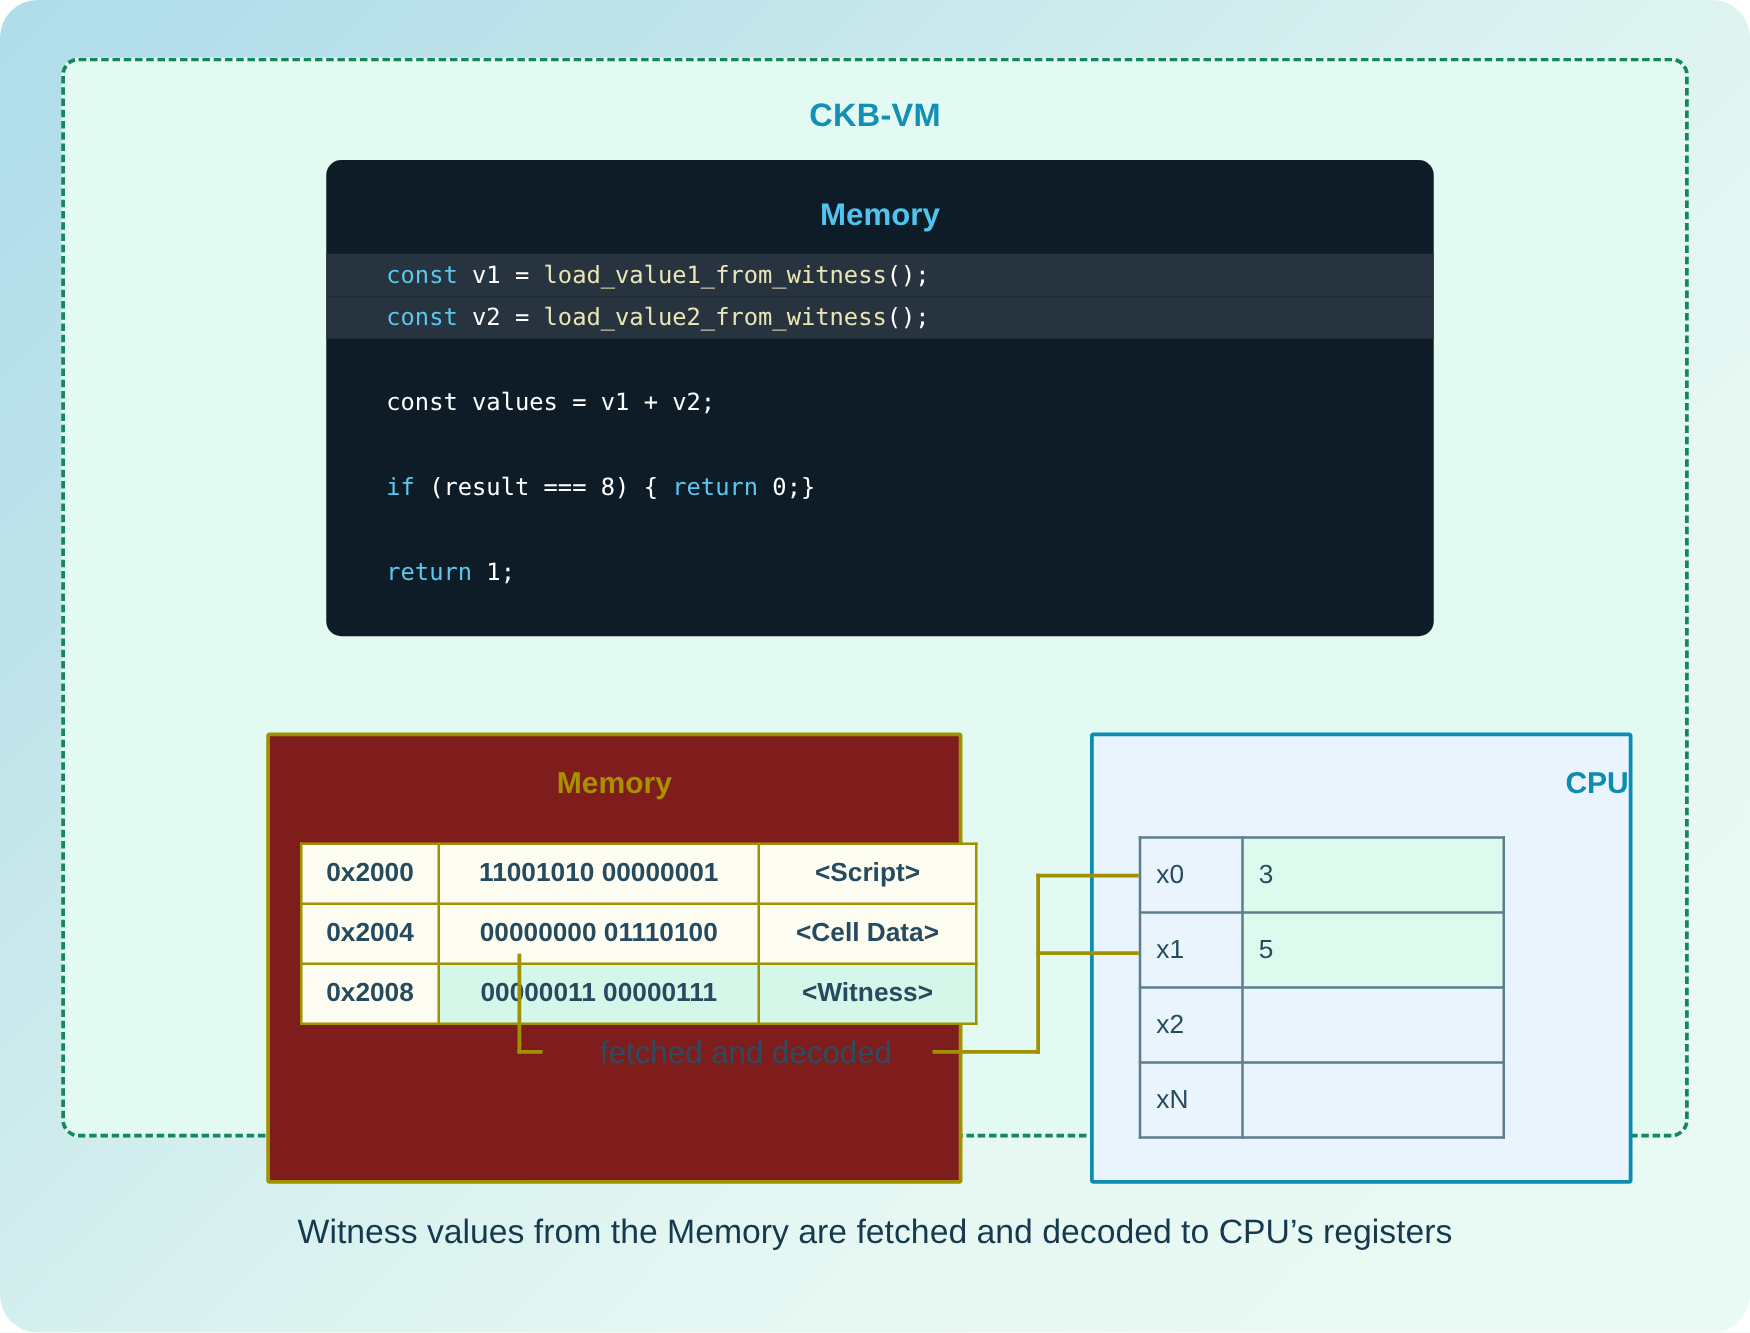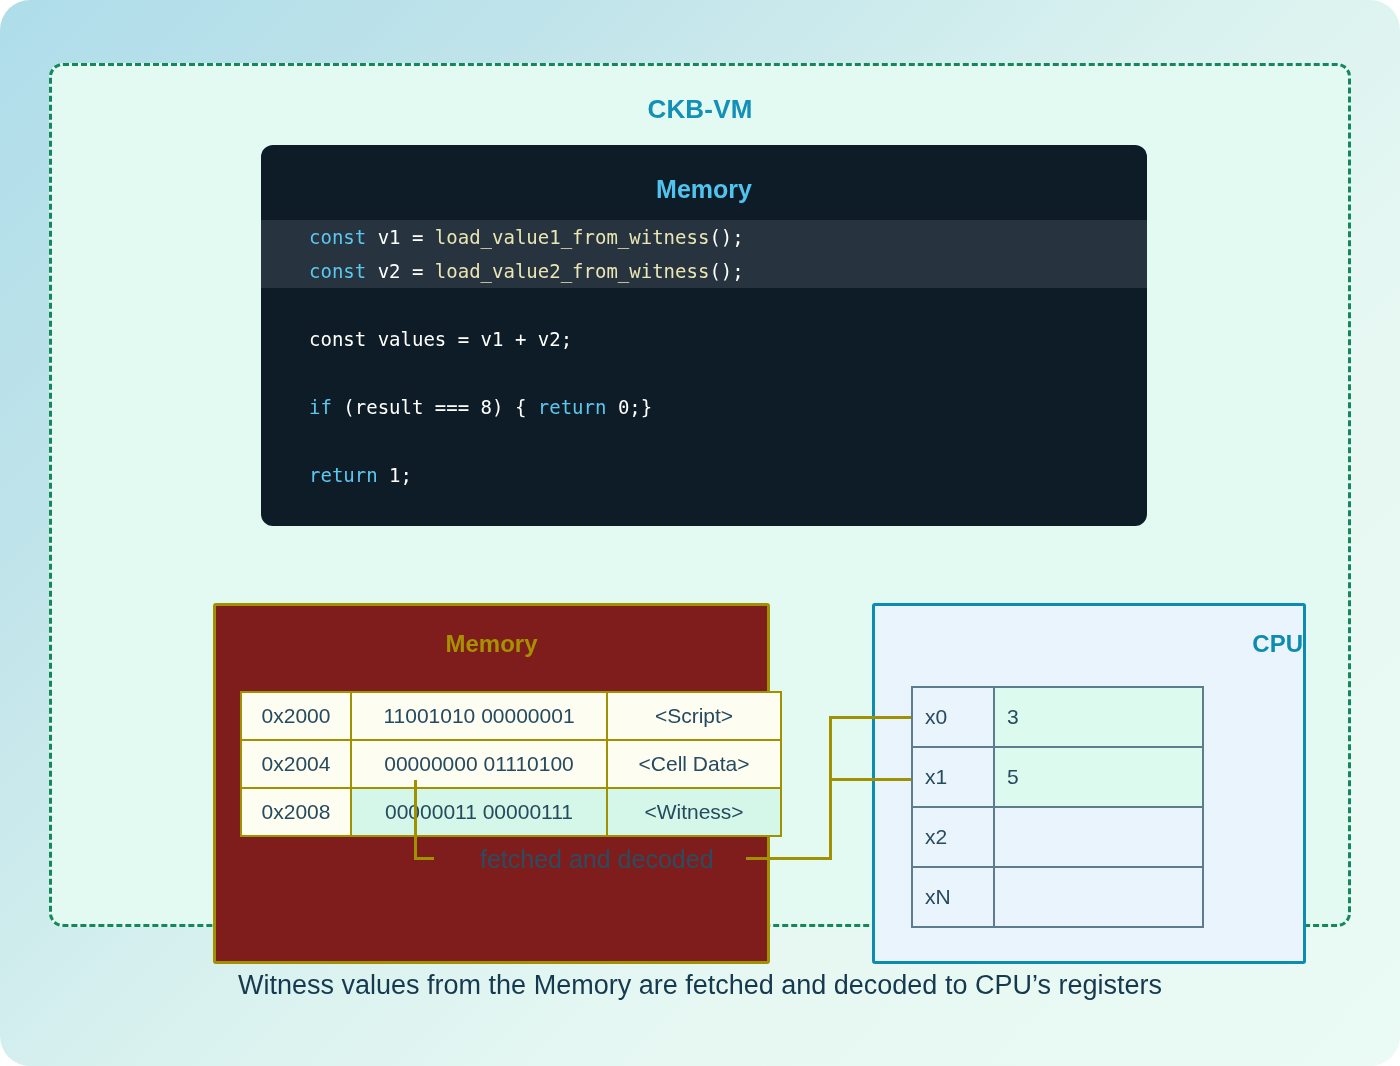--- a/index.html
+++ b/index.html
@@ -21,21 +21,21 @@
     box-sizing: border-box;
     border-radius: 30px;
     background: linear-gradient(135deg, #aeddea 0%, #bfe3ea 22%, #d8f1ef 48%, #e7f8f3 70%, #eafaf4 100%);
     overflow: hidden;
   }
 
   
   #vm-panel {
     position: absolute;
     left: 49px;
-    top: 63px;
+    top: 46px;
     width: 1302px;
     height: 864px;
     box-sizing: border-box;
     border: 3px dashed #14875b;
     border-radius: 14px;
     background: #e2faf1;
   }
 
   #vm-title {
     position: absolute;
@@ -106,20 +106,21 @@
     color: #a79100;
     padding-top: 24px;
   }
   #memory-table {
     position: absolute;
     left: 24px;
     top: 85px;
     width: 507px;
     border-collapse: collapse;
     table-layout: fixed;
+    font-weight: bold;
   }
   #memory-table td {
     border: 2px solid #a09100;
     font-size: 21px;
     color: #264a5e;
     height: 46px;
     padding: 0 6px;
     text-align: center;
     background: #fdfdf2;
   }

